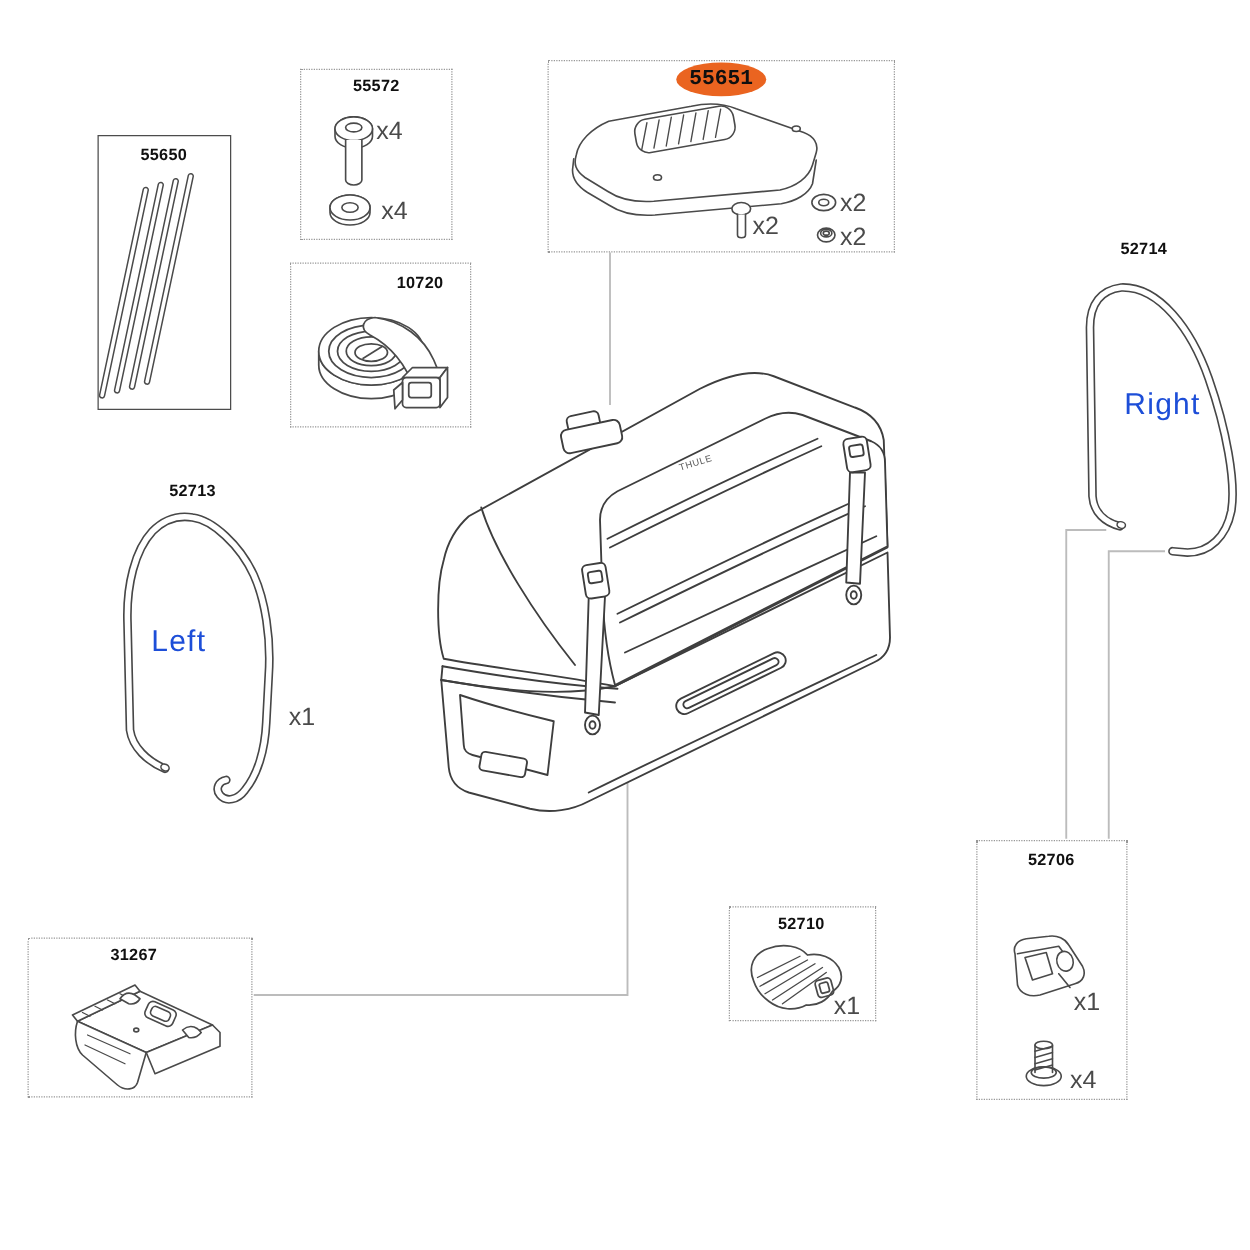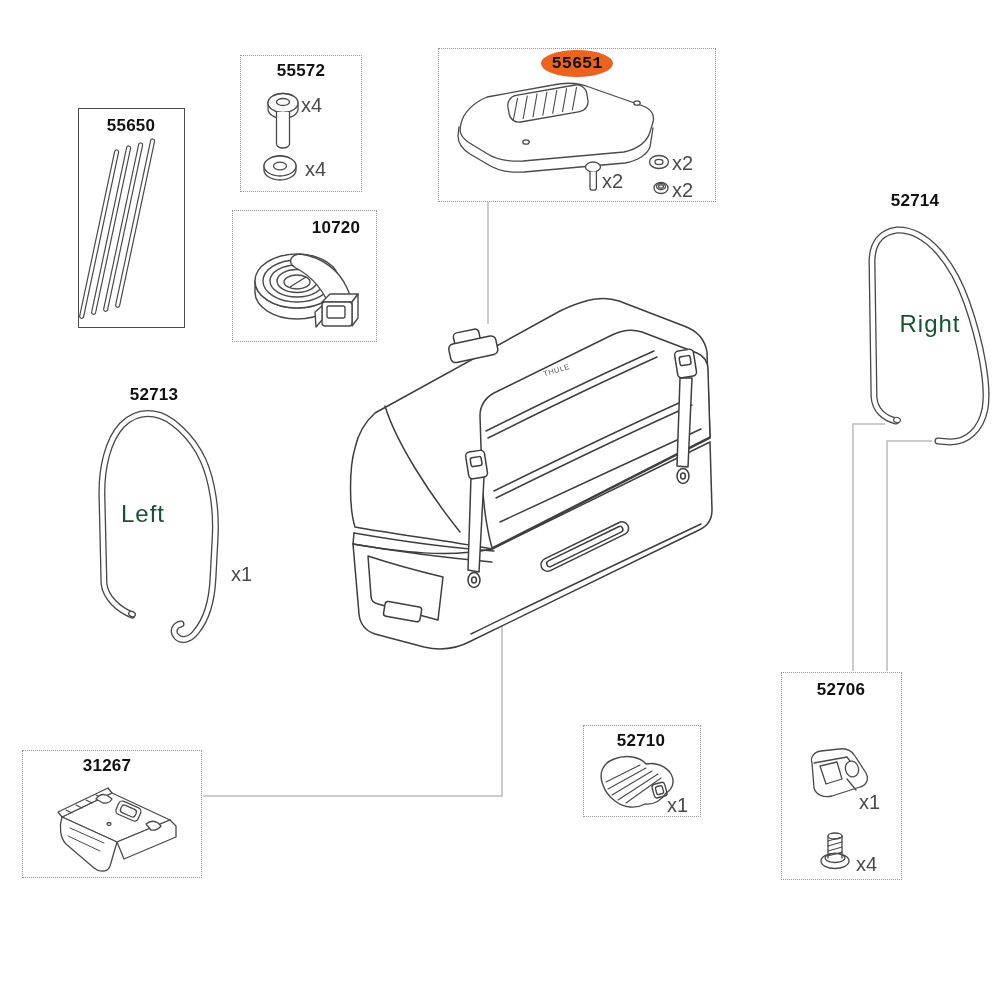--- a/index.html
+++ b/index.html
@@ -5,31 +5,31 @@
   html,body{margin:0;padding:0;background:#fff;}
   #stage{
     position:relative;width:1000px;height:1000px;background:#ffffff;
     font-family:"Liberation Sans", sans-serif;overflow:hidden;
   }
   #art{position:absolute;left:0;top:0;}
   .pbox{position:absolute;border:1.6px dotted #979797;box-sizing:border-box;}
   .pbox.solid{border:1.5px solid #4c4c4c;}
   .plabel{
     position:absolute;transform:translateX(-50%);
-    font-size:17px;font-weight:700;color:#101010;white-space:nowrap;letter-spacing:0.2px;
+    font-size:13px;font-weight:700;color:#101010;white-space:nowrap;letter-spacing:0.2px;
   }
   .badge{
     position:absolute;transform:translateX(-50%);
     background:#ea6420;border-radius:50%;
     width:72px;height:27px;display:flex;align-items:center;justify-content:center;
     font-size:17px;font-weight:700;color:#101010;
   }
   .side{
     position:absolute;transform:translateX(-50%);
-    font-size:24px;color:#14532d;letter-spacing:1px;white-space:nowrap;
+    font-size:24px;color:#1d4ed8;letter-spacing:1px;white-space:nowrap;
   }
   .qty{
     position:absolute;font-size:20px;color:#4a4a4a;white-space:nowrap;
   }
 </style>
 </head>
 <body>
 
 <div id="stage">
 

